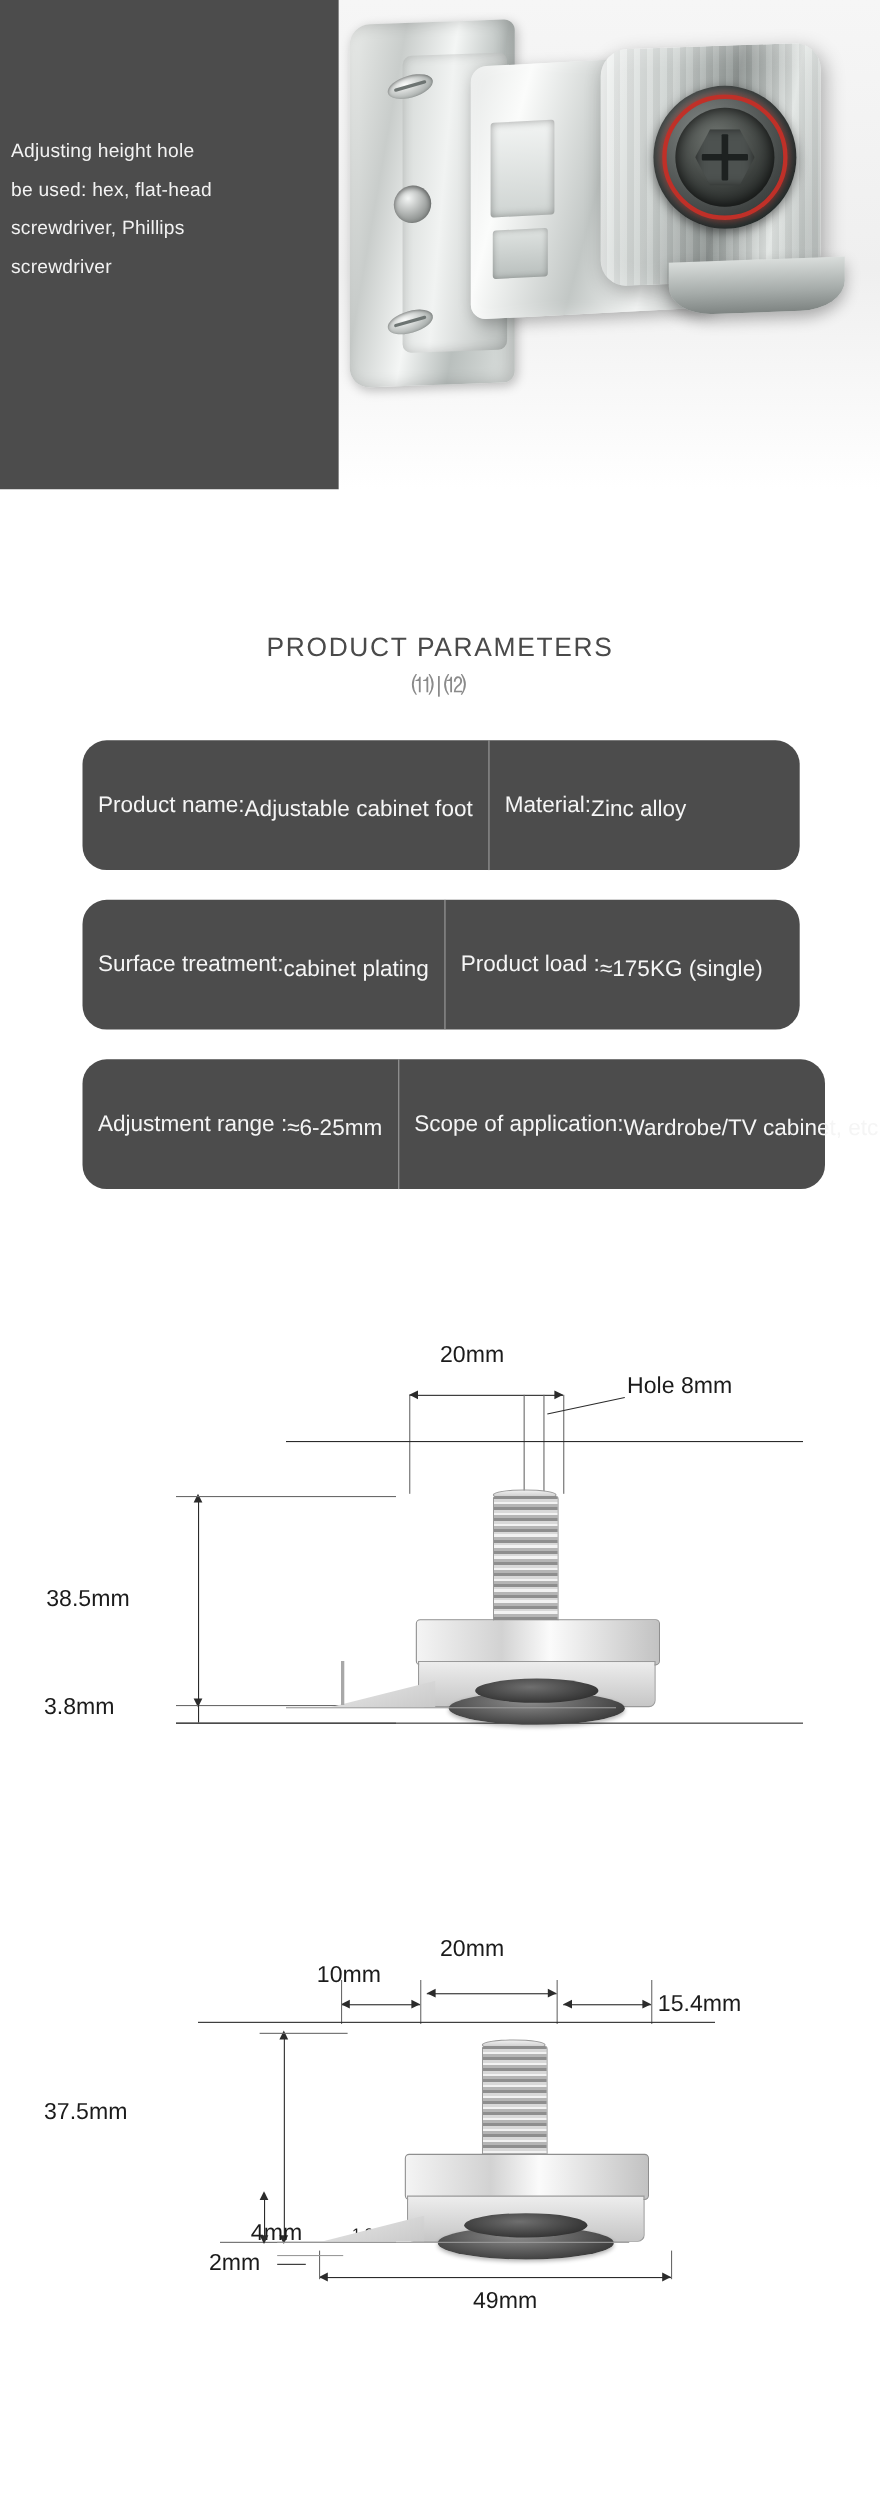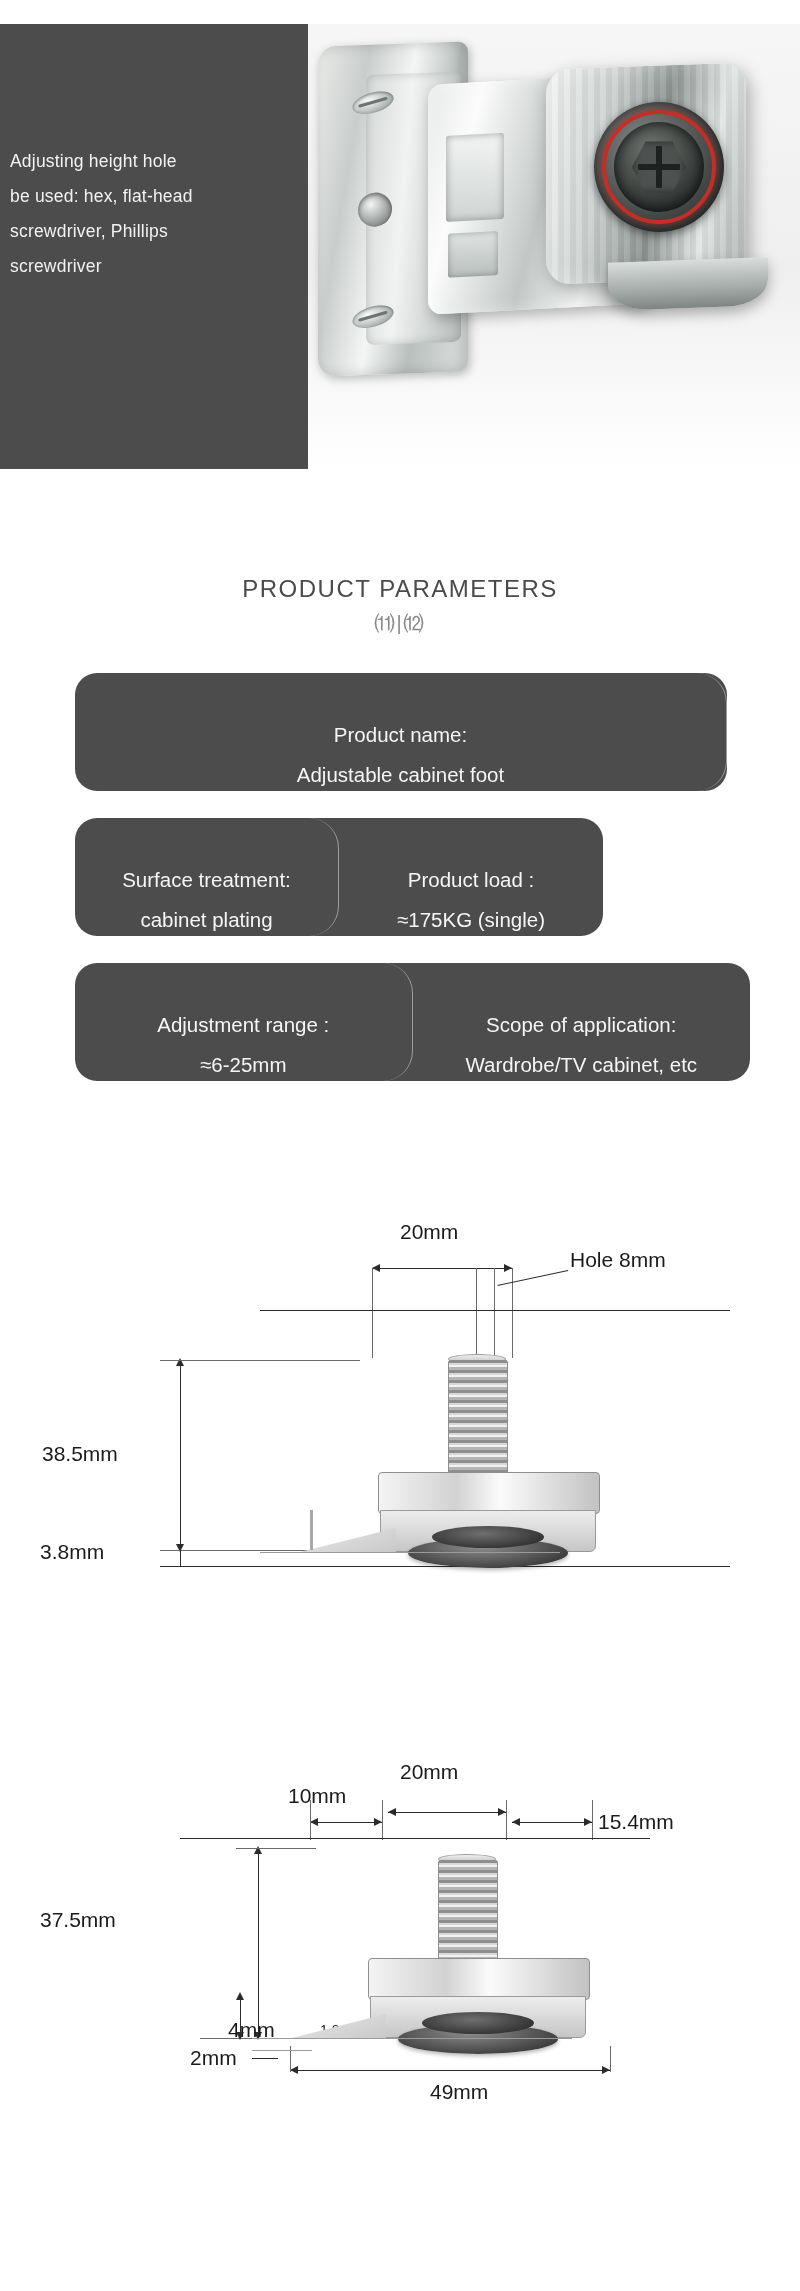--- a/index.html
+++ b/index.html
@@ -21,21 +21,20 @@
     background: #fff;
   }
 
   
   .hero {
     position: relative;
     width: 800px;
     height: 445px;
     background: #ffffff;
     overflow: hidden;
-    margin-top: 24px;
   }
   .hero-left {
     position: absolute;
     left: 0;
     top: 0;
     width: 308px;
     height: 445px;
     background: #4c4c4c;
   }
   .hero-caption {
@@ -235,31 +234,30 @@
     position: relative;
     margin: 0 auto 27px auto;
     background: #4c4c4c;
     border-radius: 22px;
     color: #f5f5f5;
     display: flex;
     align-items: stretch;
     box-sizing: border-box;
   }
   .param-row.r1 { width: 652px; margin-left: 75px; height: 118px; }
-  .param-row.r2 { width: 528px; margin-left: 75px; height: 118px; }
+  .param-row.r2 { width: 652px; margin-left: 75px; height: 118px; }
   .param-row.r3 { width: 675px; margin-left: 75px; height: 118px; }
   .cell {
     flex: 1 1 50%;
     display: flex;
-    flex-direction: column;
-    justify-content: flex-end;
+    flex-direction: row;
+    justify-content: flex-start;
     align-items: center;
     padding: 0 14px;
     box-sizing: border-box;
-    border-radius: 30px;
   }
   .cell.left { border-right: 1px solid #9d9d9d; }
   .cell .k {
     font-size: 20.5px;
     line-height: 1.55;
     white-space: nowrap;
   }
   .cell .v {
     font-size: 20.5px;
     line-height: 1.55;
@@ -402,20 +400,24 @@
   <div class="params">
     <div class="params-title">PRODUCT PARAMETERS</div>
     <div class="params-deco">⑾|⑿</div>
 
     <div class="param-rows">
 
       <div class="param-row r1">
         <div class="cell left">
           <div class="k">Product name:</div>
           <div class="v">Adjustable cabinet foot</div>
+        </div>
+        <div class="cell">
+          <div class="k">Material:</div>
+          <div class="v">Zinc alloy</div>
         </div>
       </div>
 
       <div class="param-row r2">
         <div class="cell left">
           <div class="k">Surface treatment:</div>
           <div class="v">cabinet plating</div>
         </div>
         <div class="cell">
           <div class="k">Product load :</div>

